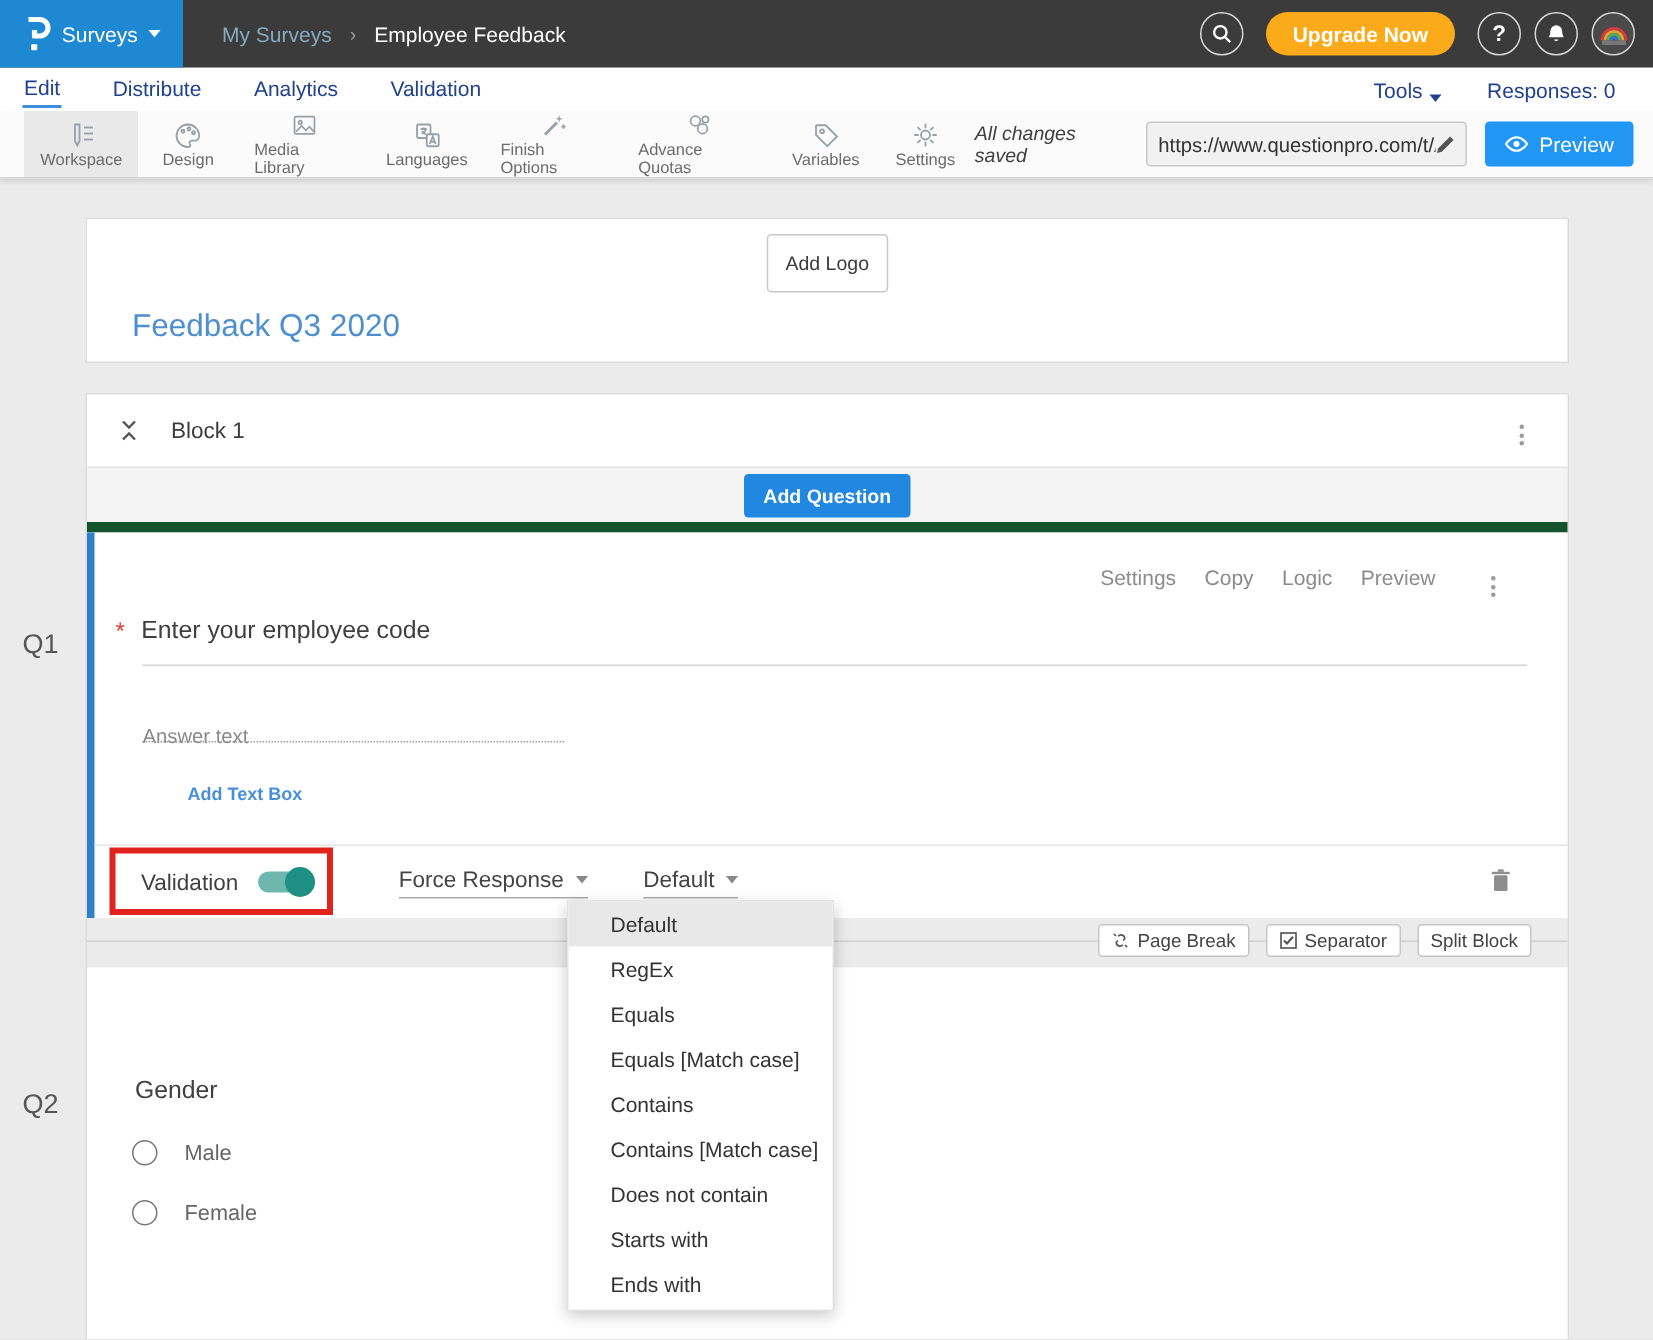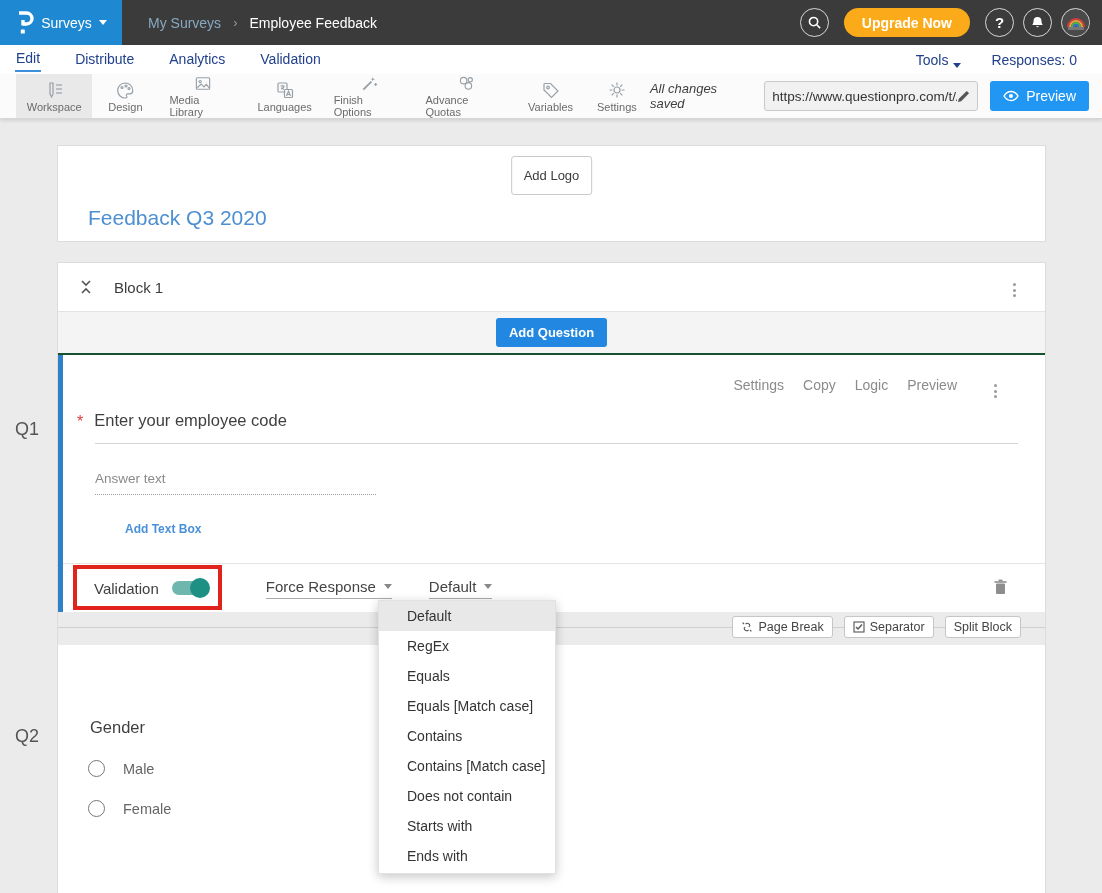--- a/index.html
+++ b/index.html
@@ -45,33 +45,33 @@
   .add-logo-btn { position:absolute; top:10px; left:50%; transform:translateX(-50%); background:#fff; border:1px solid #c9c9c9; border-radius:3px; padding:11px 12px; font-size:13px; color:#3c3c3c; cursor:pointer; }
   .survey-title { position:absolute; left:30px; top:60px; font-size:21px; color:#4d8fd1; cursor:text; }
 
   .block { position:absolute; left:57px; top:262px; width:989px; height:631px; border:1px solid #dcdcdc; border-bottom:none; background:#ebebeb; }
   .block-header { height:49px; background:#fff; border-bottom:1px solid #e3e3e3; display:flex; align-items:center; position:relative; }
   .collapse-btn { margin-left:22px; cursor:pointer; display:flex; }
   .block-title { margin-left:22px; color:#3c3c3c; font-size:15px; cursor:text; }
   .kebab { display:flex; flex-direction:column; gap:2.5px; padding:6px; cursor:pointer; }
   .kebab i { width:3px; height:3px; border-radius:50%; background:#9a9a9a; display:block; }
   .block-header .kebab { position:absolute; right:23px; top:14px; }
-  .add-question-strip { height:43px; background:#f4f4f4; border-bottom:2px solid #14532d; display:flex; align-items:center; justify-content:center; }
+  .add-question-strip { height:43px; background:#f4f4f4; border-bottom:7px solid #14532d; display:flex; align-items:center; justify-content:center; }
   .add-question-btn { background:#2187e0; color:#fff; font-weight:bold; font-size:13px; padding:7px 13px; border-radius:3px; border:none; cursor:pointer; }
 
   
   .q1-card { position:relative; height:257px; background:#fff; border-left:5px solid #2e80c8; }
   .q-actions { position:absolute; top:22px; right:88px; display:flex; gap:19px; font-size:14px; color:#8b8b8b; }
   .q-actions span { cursor:pointer; }
   .q1-card > .kebab { position:absolute; right:42px; top:23px; }
   .q-text-row { position:absolute; top:56px; left:14px; display:flex; gap:11px; align-items:flex-start; }
   .req-star { color:#e53935; font-size:16px; margin-top:2px; }
   .q-text { color:#3f3f3f; font-size:16.5px; cursor:text; }
   .q-underline { position:absolute; top:88px; left:32px; right:27px; border-bottom:1px solid #d4d4d4; }
-  .answer-placeholder { position:absolute; top:116px; left:32px; font-size:13.5px; color:#8a8a8a; cursor:text; }
+  .answer-placeholder { position:absolute; top:128px; left:32px; font-size:13.5px; color:#8a8a8a; cursor:text; }
   .answer-line { position:absolute; top:139px; left:32px; width:281px; border-bottom:1px dotted #9a9a9a; }
   .add-text-box { position:absolute; top:167px; left:62px; color:#4a90d9; font-size:12px; cursor:pointer;font-weight:bold; }
   .validation-row { position:absolute; left:0; right:0; bottom:0; height:49px; border-top:1px solid #e5e5e5; display:flex; align-items:center; }
   .validation-label { margin-left:31px; color:#3f3f3f; font-size:15px; }
   .toggle { margin-left:13px; position:relative; width:36px; height:14px; background:#6db7ae; border-radius:7px; cursor:pointer; }
   .toggle .knob { position:absolute; right:-2px; top:-3px; width:20px; height:20px; border-radius:50%; background:#1d9083; }
   .red-annotation { position:absolute; left:10px; bottom:2px; width:149px; height:45px; border:4px solid #e0231c; z-index:6; pointer-events:none; }
   .dd-trigger { display:flex; align-items:center; gap:8px; border-bottom:1px solid #aaa; padding-bottom:3px; cursor:pointer; color:#444; font-size:15px; }
   .dd-trigger .caret-down { border-top-color:#888; }
   .force-response { margin-left:58px; }

